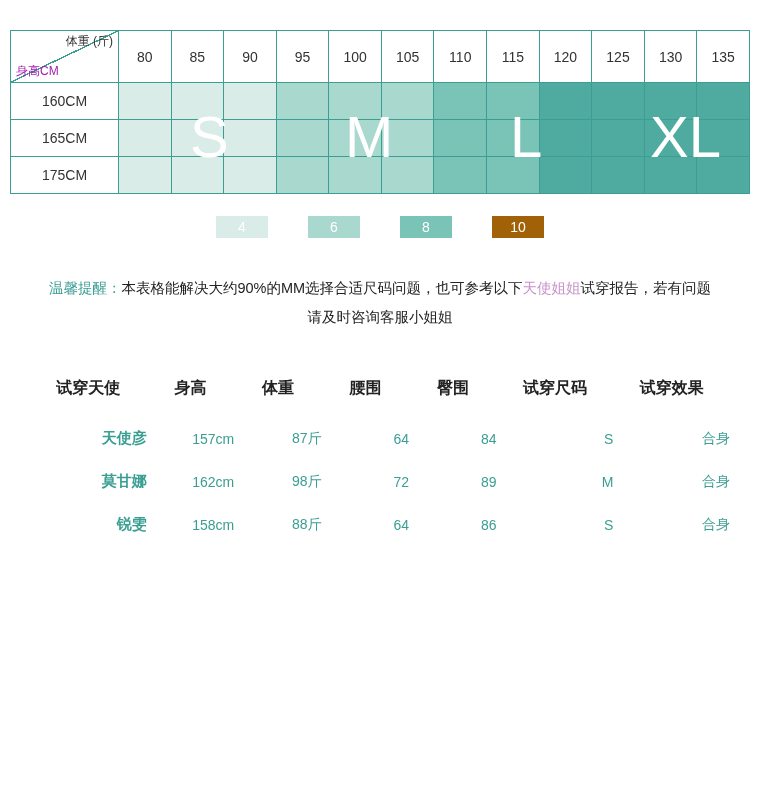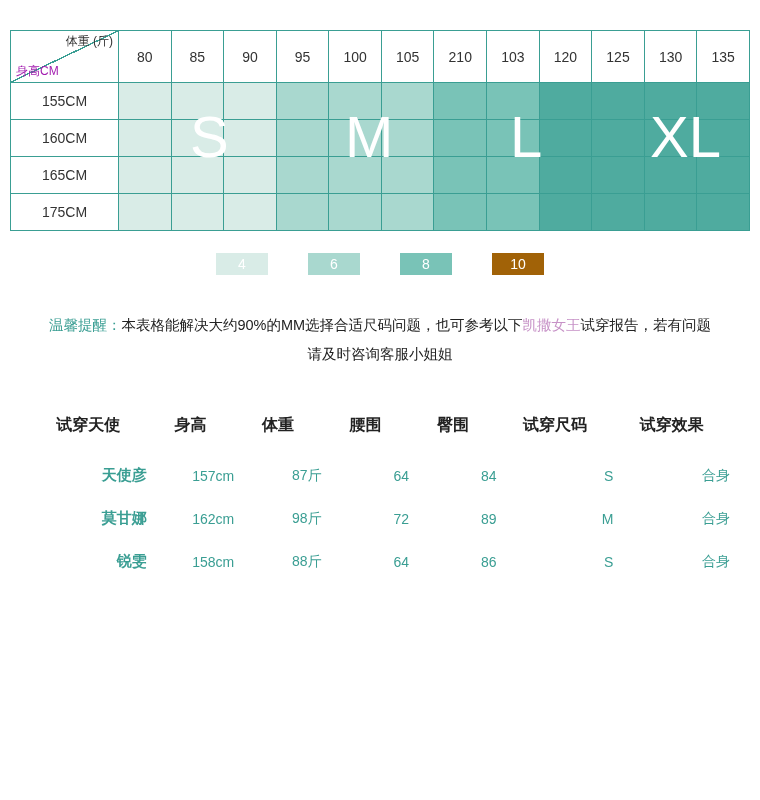--- a/index.html
+++ b/index.html
@@ -155,44 +155,29 @@
               <div class="diag"></div>
               <div class="top-lbl">体重 (斤)</div>
               <div class="bot-lbl">身高CM</div>
             </th>
             <th class="colhead">80</th>
             <th class="colhead">85</th>
             <th class="colhead">90</th>
             <th class="colhead">95</th>
             <th class="colhead">100</th>
             <th class="colhead">105</th>
-            <th class="colhead">210</th>
-            <th class="colhead">103</th>
+            <th class="colhead">110</th>
+            <th class="colhead">115</th>
             <th class="colhead">120</th>
             <th class="colhead">125</th>
             <th class="colhead">130</th>
             <th class="colhead">135</th>
           </tr>
         </thead>
         <tbody>
-          <tr>
-            <td class="rowhead">155CM</td>
-            <td class="cell lv1"></td>
-            <td class="cell lv1"></td>
-            <td class="cell lv1"></td>
-            <td class="cell lv2"></td>
-            <td class="cell lv2"></td>
-            <td class="cell lv2"></td>
-            <td class="cell lv3"></td>
-            <td class="cell lv3"></td>
-            <td class="cell lv4"></td>
-            <td class="cell lv4"></td>
-            <td class="cell lv4"></td>
-            <td class="cell lv4"></td>
-          </tr>
           <tr>
             <td class="rowhead">160CM</td>
             <td class="cell lv1"></td>
             <td class="cell lv1"></td>
             <td class="cell lv1"></td>
             <td class="cell lv2"></td>
             <td class="cell lv2"></td>
             <td class="cell lv2"></td>
             <td class="cell lv3"></td>
             <td class="cell lv3"></td>
@@ -244,21 +229,21 @@
   </div>
 
   <div class="legend">
     <div class="legend-item" style="background:#d9ece7;">4</div>
     <div class="legend-item" style="background:#a9d8cf;">6</div>
     <div class="legend-item" style="background:#79c3b7;">8</div>
     <div class="legend-item" style="background:#a16207;">10</div>
   </div>
 
   <div class="notice">
-    <span>温馨提醒：</span><span class="black">本表格能解决大约90%的MM选择合适尺码问题，也可参考以下</span><span class="pink">凯撒女王</span><span class="black">试穿报告，若有问题</span><br>
+    <span>温馨提醒：</span><span class="black">本表格能解决大约90%的MM选择合适尺码问题，也可参考以下</span><span class="pink">天使姐姐</span><span class="black">试穿报告，若有问题</span><br>
     <span class="black">请及时咨询客服小姐姐</span>
   </div>
 
   <table class="tryon">
     <colgroup>
       <col class="c0">
         <col class="c1">
         <col class="c2">
         <col class="c3">
         <col class="c4">

